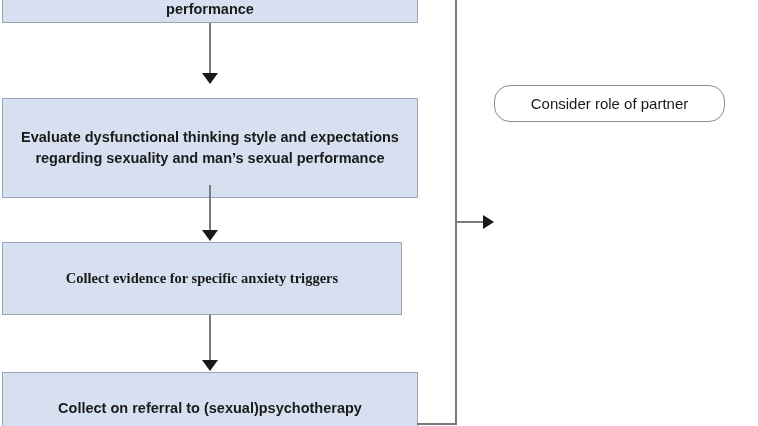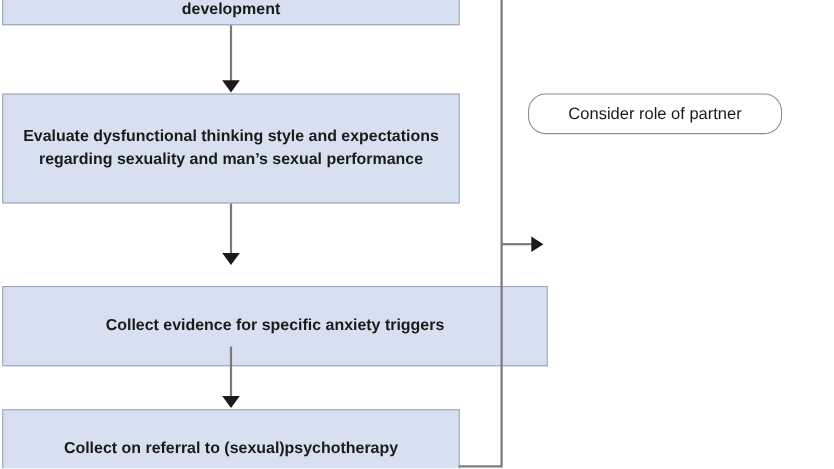--- a/index.html
+++ b/index.html
@@ -73,48 +73,48 @@
     border-bottom: 7px solid transparent;
     border-left: 11px solid #1a1a1a;
   }
 </style>
 </head>
 <body>
 
 <div id="canvas">
 
   <div class="node node-blue" style="left:2px; top:-34px; width:416px; height:57px; align-items:flex-end; padding-bottom:2px;">
-    <span>development</span>
+    <span>performance</span>
   </div>
 
   <div class="vline" style="left:209px; top:23px; height:52px;"></div>
   <div class="arrow-down" style="left:202px; top:73px;"></div>
 
-  <div class="node node-blue" style="left:2px; top:85px; width:416px; height:100px;">
+  <div class="node node-blue" style="left:2px; top:98px; width:416px; height:100px;">
     <span>Evaluate dysfunctional thinking style and expectations regarding sexuality and man’s sexual performance</span>
   </div>
 
   <div class="vline" style="left:209px; top:185px; height:47px;"></div>
   <div class="arrow-down" style="left:202px; top:230px;"></div>
 
-  <div class="node node-blue" style="left:2px; top:260px; width:496px; height:73px;">
+  <div class="node node-blue" style="left:2px; top:242px; width:400px; height:73px;font-family:Liberation Serif, serif;">
     <span>Collect evidence for specific anxiety triggers</span>
   </div>
 
   <div class="vline" style="left:209px; top:315px; height:47px;"></div>
   <div class="arrow-down" style="left:202px; top:360px;"></div>
 
   <div class="node node-blue" style="left:2px; top:372px; width:416px; height:72px;">
     <span>Collect on referral to (sexual)psychotherapy</span>
   </div>
 
   <div class="hline" style="left:417px; top:423px; width:39px;"></div>
   <div class="vline" style="left:455px; top:0px; height:425px;"></div>
 
   <div class="hline" style="left:456px; top:221px; width:30px;"></div>
   <div class="arrow-right" style="left:483px; top:215px;"></div>
 
-  <div class="node node-plain" style="left:480px; top:85px; width:231px; height:37px;border-radius:16px;">
+  <div class="node node-plain" style="left:494px; top:85px; width:231px; height:37px;border-radius:16px;">
     <span>Consider role of partner</span>
   </div>
 
 
 </div>
 
 </body></html>

